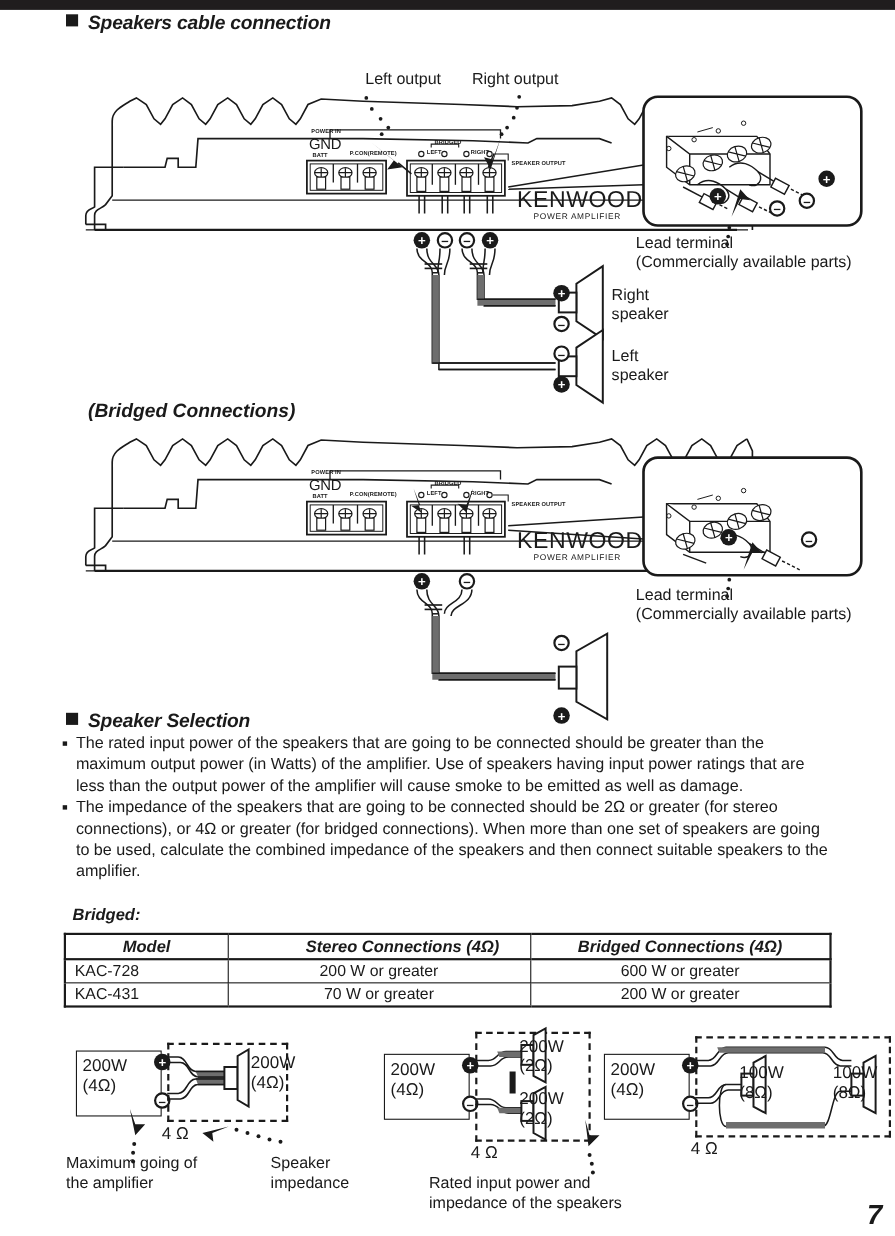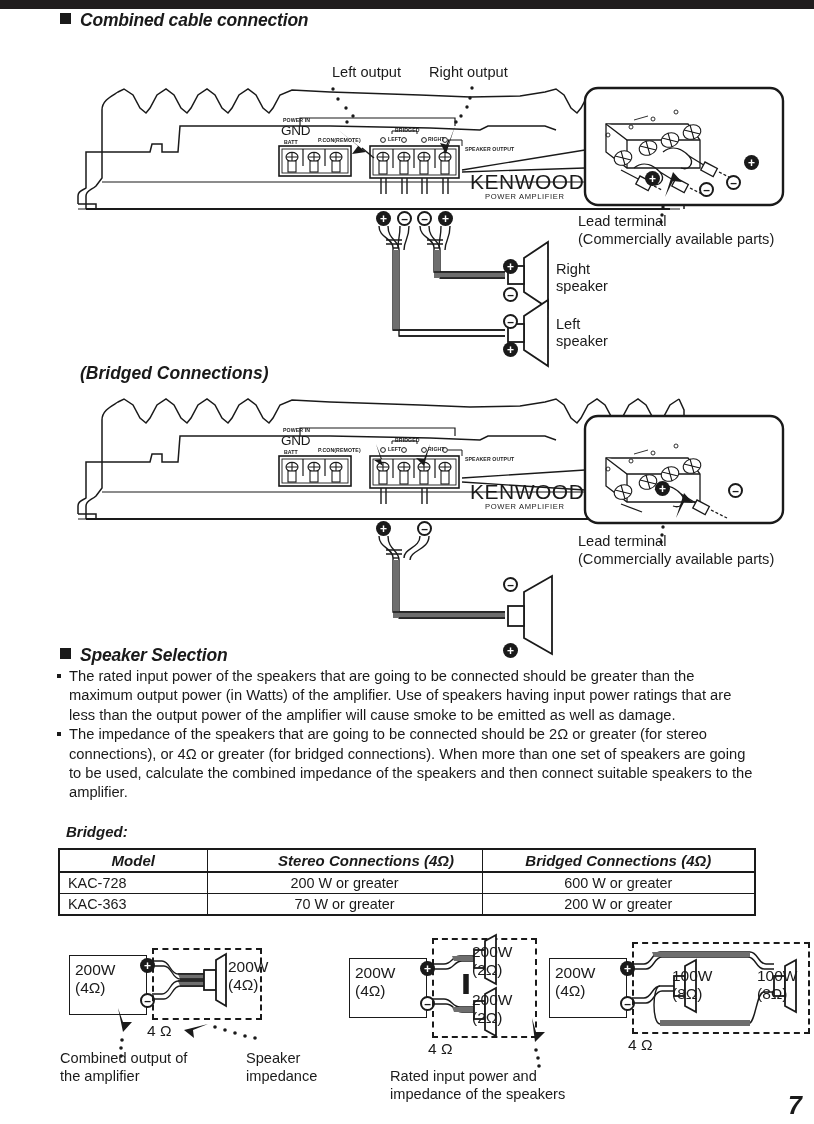--- a/index.html
+++ b/index.html
@@ -110,21 +110,21 @@
   svg { position:absolute; left:0; top:0; overflow:visible; }
 </style>
 </head>
 <body>
 
 <div class="page">
 
   <div class="topbar"></div>
 
   <div class="sec-head" style="left:60px; top:10px;">
-    <span class="sq"></span><span>Combined cable connection</span>
+    <span class="sq"></span><span>Speakers cable connection</span>
   </div>
 
   <div class="lbl" style="left:320px; top:64px;margin-left:12px;">Left output</div>
   <div class="lbl" style="left:429px; top:64px;">Right output</div>
 
   <svg width="814" height="380" style="left:0; top:0;">
     <g fill="none" stroke="#1a1a1a" stroke-width="1.5">
 
       <path d="M86,209 L86,196 C86,190 92,190 96,186 L102,178 L102,110
                C102,100 112,96 118,92
@@ -573,21 +573,21 @@
         <th>Bridged Connections (4Ω)</th>
       </tr>
     </thead>
     <tbody>
       <tr>
         <td>KAC-728</td>
         <td>200 W or greater</td>
         <td>600 W or greater</td>
       </tr>
       <tr>
-        <td>KAC-363</td>
+        <td>KAC-431</td>
         <td>70 W or greater</td>
         <td>200 W or greater</td>
       </tr>
     </tbody>
   </table>
 
   <div class="ex-amp" style="left:69px; top:955px; width:78px; height:60px;">
     <div>200W</div>
     <div>(4Ω)</div>
   </div>
@@ -627,21 +627,21 @@
         <circle cx="61" cy="56" r="1.8"></circle>
       <path d="M148,24 L124,30 L134,38 L133,30 Z"></path>
       <circle cx="155" cy="27" r="1.8"></circle>
         <circle cx="165" cy="30" r="1.8"></circle>
       <circle cx="175" cy="33" r="1.8"></circle>
         <circle cx="185" cy="36" r="1.8"></circle>
       <circle cx="195" cy="38" r="1.8"></circle>
     </g>
   </svg>
 
-  <div class="ex-note" style="left:60px; top:1050px;">Combined output of</div>
+  <div class="ex-note" style="left:60px; top:1050px;">Maximum going of</div>
   <div class="ex-note" style="left:60px; top:1068px;">the amplifier</div>
   <div class="ex-note" style="left:246px; top:1050px;">Speaker</div>
   <div class="ex-note" style="left:246px; top:1068px;">impedance</div>
 
   <div class="ex-amp" style="left:349px; top:958px; width:78px; height:60px;">
     <div>200W</div>
     <div>(4Ω)</div>
   </div>
   <div class="pm plus" style="left:420px; top:961px;">+</div>
   <div class="pm minus" style="left:420px; top:996px;">–</div>

